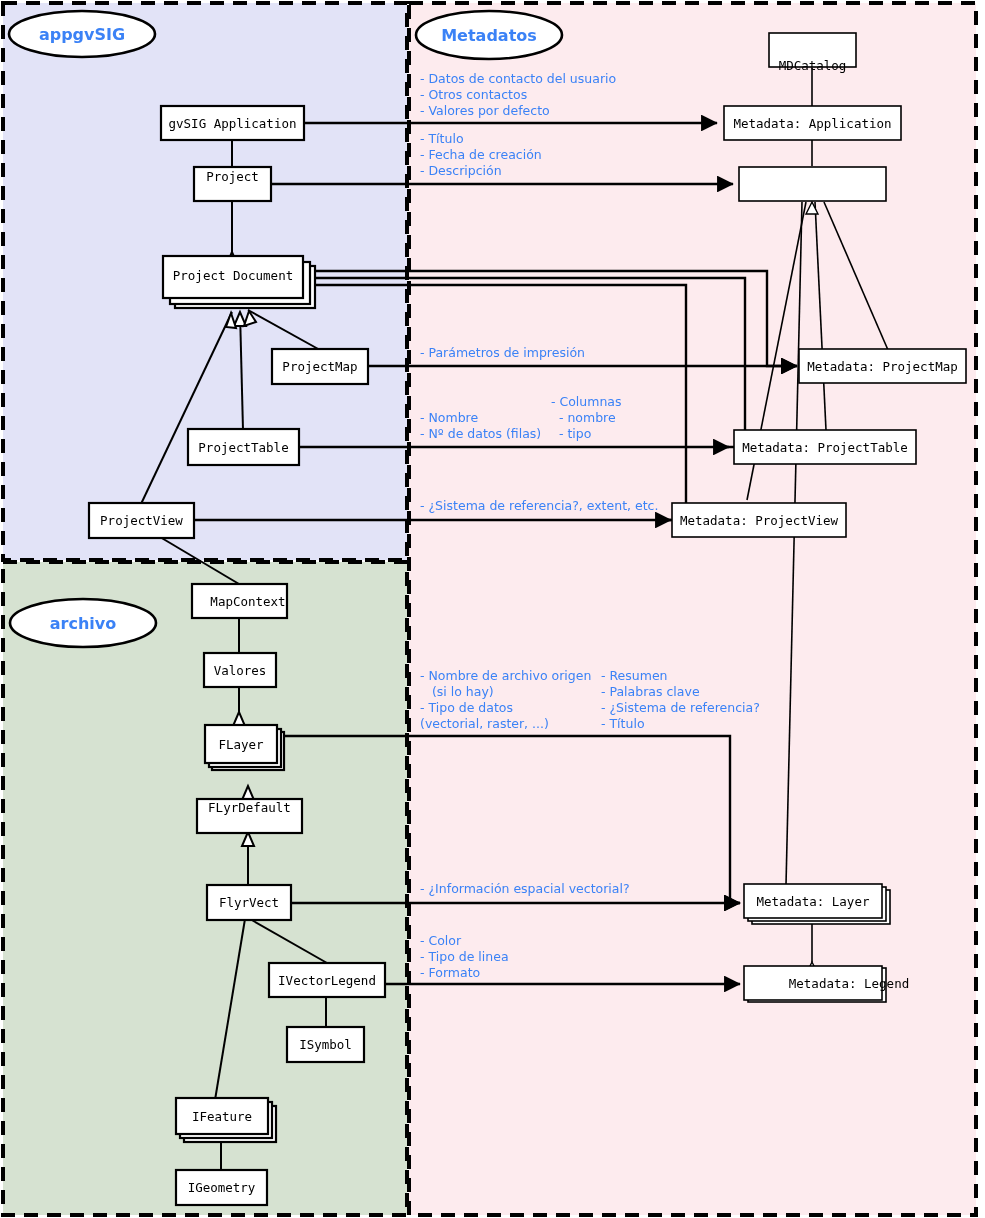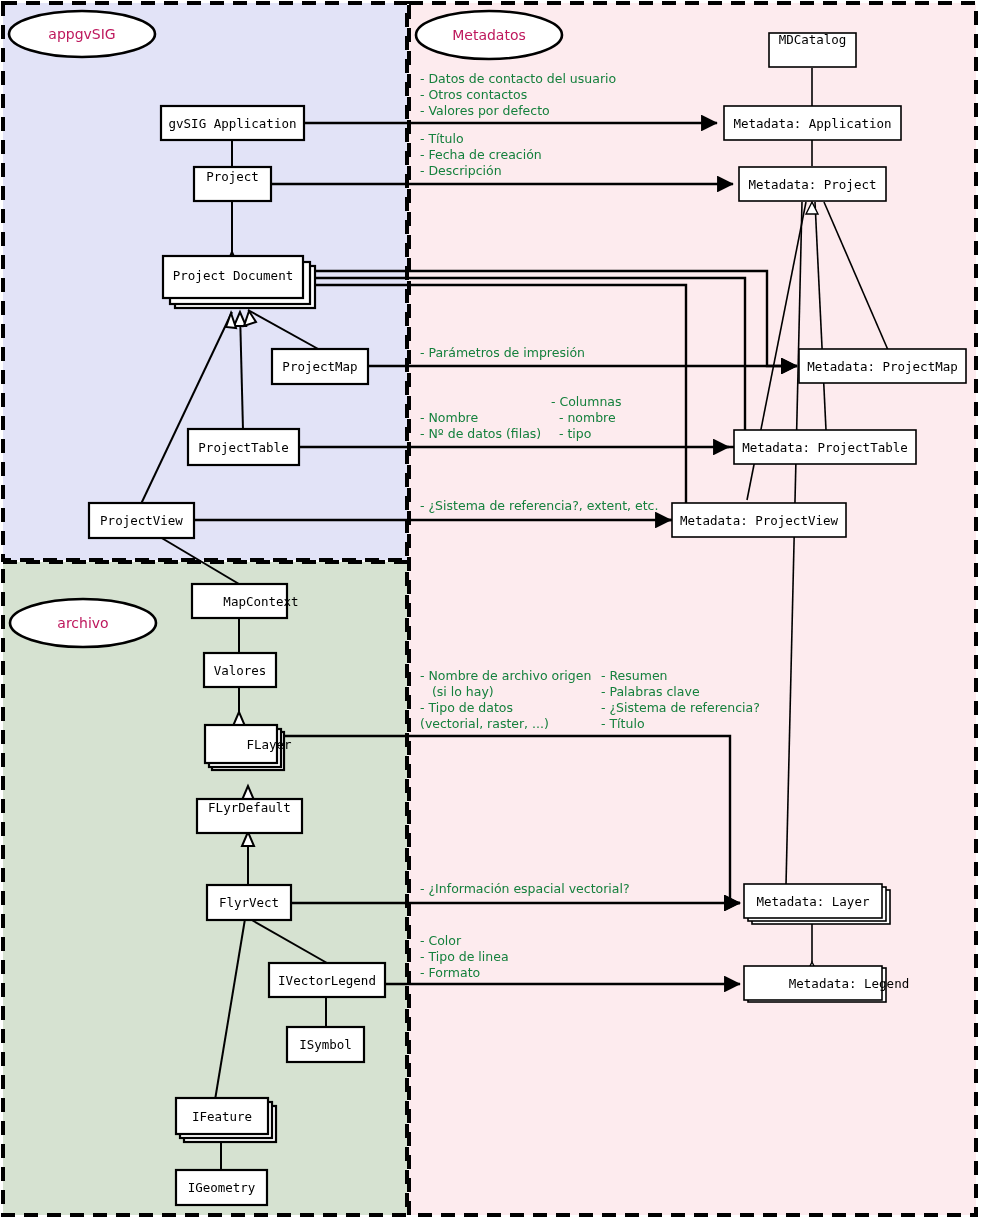--- a/index.html
+++ b/index.html
@@ -12,33 +12,33 @@
     font-size:12.5px;
     color:#000;
     display:flex;align-items:center;justify-content:center;
     text-align:center;
     white-space:nowrap;
     pointer-events:none;
   }
   .ellipselabel{
     position:absolute;
     font-family:"DejaVu Sans",sans-serif;
-    font-size:14px;
-    font-weight:normal;
-    color:#be185d;
+    font-size:16px;
+    font-weight:bold;
+    color:#3b82f6;
     display:flex;align-items:center;justify-content:center;
     white-space:nowrap;
     pointer-events:none;
   }
   .annot{
     position:absolute;
     font-family:"DejaVu Sans",sans-serif;
     font-size:12.5px;
     line-height:16px;
-    color:#15803d;
+    color:#3b82f6;
     white-space:pre;
     pointer-events:none;
   }
 </style>
 </head>
 <body>
 
 <div id="canvas">
 
   <svg id="svgroot" viewBox="0 0 985 1218">
@@ -188,33 +188,32 @@
   <div class="ellipselabel" style="left:416px;top:11px;width:146px;height:48px;">Metadatos</div>
   <div class="ellipselabel" style="left:10px;top:599px;width:146px;height:48px;">archivo</div>
 
   <div class="boxlabel" style="left:161px;top:106px;width:143px;height:34px;">gvSIG Application</div>
   <div class="boxlabel" style="left:194px;top:167px;width:77px;height:18px;">Project</div>
   <div class="boxlabel" style="left:163px;top:256px;width:140px;height:38px;">Project Document</div>
   <div class="boxlabel" style="left:272px;top:349px;width:96px;height:35px;">ProjectMap</div>
   <div class="boxlabel" style="left:188px;top:429px;width:111px;height:36px;">ProjectTable</div>
   <div class="boxlabel" style="left:89px;top:503px;width:105px;height:35px;">ProjectView</div>
 
-  <div class="boxlabel" style="left:186px;top:584px;width:110px;height:34px;padding-left:20px;">MapContext</div>
+  <div class="boxlabel" style="left:193px;top:584px;width:110px;height:34px;">MapContext</div>
   <div class="boxlabel" style="left:204px;top:653px;width:72px;height:34px;">Valores</div>
-  <div class="boxlabel" style="left:205px;top:725px;width:72px;height:38px;margin-left:28px;">FLayer</div>
+  <div class="boxlabel" style="left:205px;top:725px;width:72px;height:38px;">FLayer</div>
   <div class="boxlabel" style="left:197px;top:799px;width:105px;height:16px;">FLyrDefault</div>
   <div class="boxlabel" style="left:207px;top:885px;width:84px;height:35px;">FlyrVect</div>
   <div class="boxlabel" style="left:269px;top:963px;width:116px;height:34px;">IVectorLegend</div>
   <div class="boxlabel" style="left:287px;top:1027px;width:77px;height:35px;">ISymbol</div>
   <div class="boxlabel" style="left:176px;top:1098px;width:92px;height:36px;">IFeature</div>
   <div class="boxlabel" style="left:176px;top:1170px;width:91px;height:35px;">IGeometry</div>
 
-  <div class="boxlabel" style="left:769px;top:16px;width:87px;height:46px;">MDCatalog</div>
+  <div class="boxlabel" style="left:769px;top:42px;width:87px;height:46px;">MDCatalog</div>
   <div class="boxlabel" style="left:724px;top:106px;width:177px;height:34px;">Metadata: Application</div>
-  <div class="boxlabel" style="left:739px;top:167px;width:147px;height:34px;">Metadata: Project</div>
   <div class="boxlabel" style="left:799px;top:349px;width:167px;height:34px;">Metadata: ProjectMap</div>
   <div class="boxlabel" style="left:734px;top:430px;width:182px;height:34px;">Metadata: ProjectTable</div>
   <div class="boxlabel" style="left:672px;top:503px;width:174px;height:34px;">Metadata: ProjectView</div>
   <div class="boxlabel" style="left:744px;top:884px;width:138px;height:34px;">Metadata: Layer</div>
   <div class="boxlabel" style="left:744px;top:966px;width:138px;height:34px;padding-left:36px;">Metadata: Legend</div>
 
   <div class="annot" style="left:420px;top:71px;">- Datos de contacto del usuario
 - Otros contactos
 - Valores por defecto</div>
   <div class="annot" style="left:420px;top:131px;">- Título

